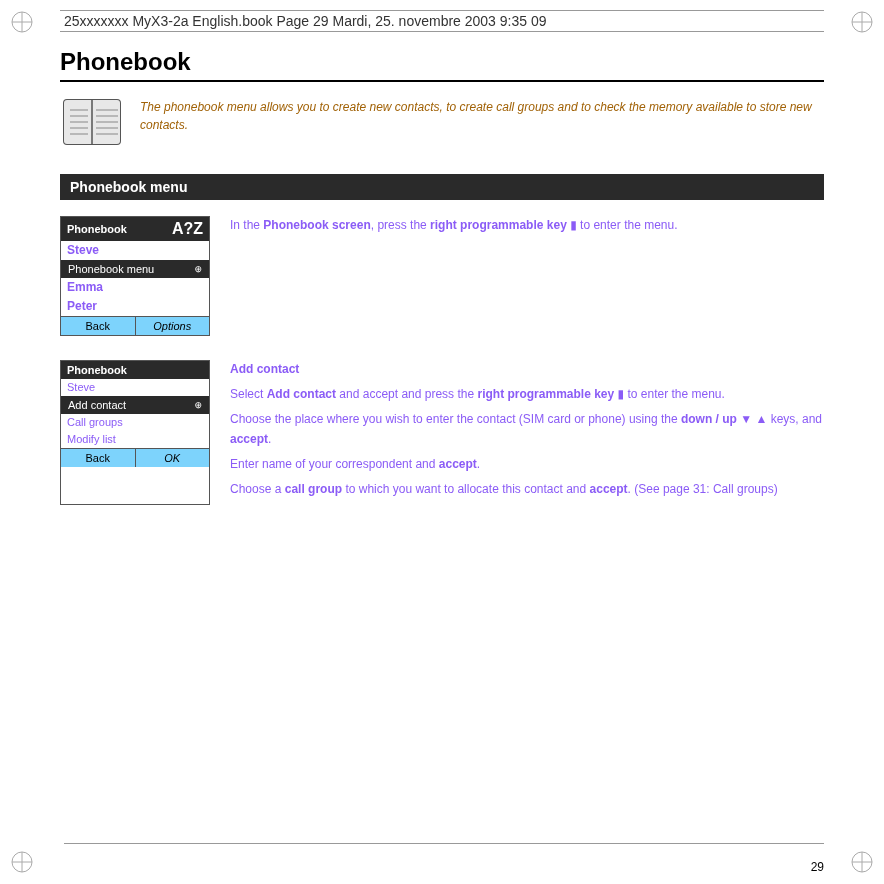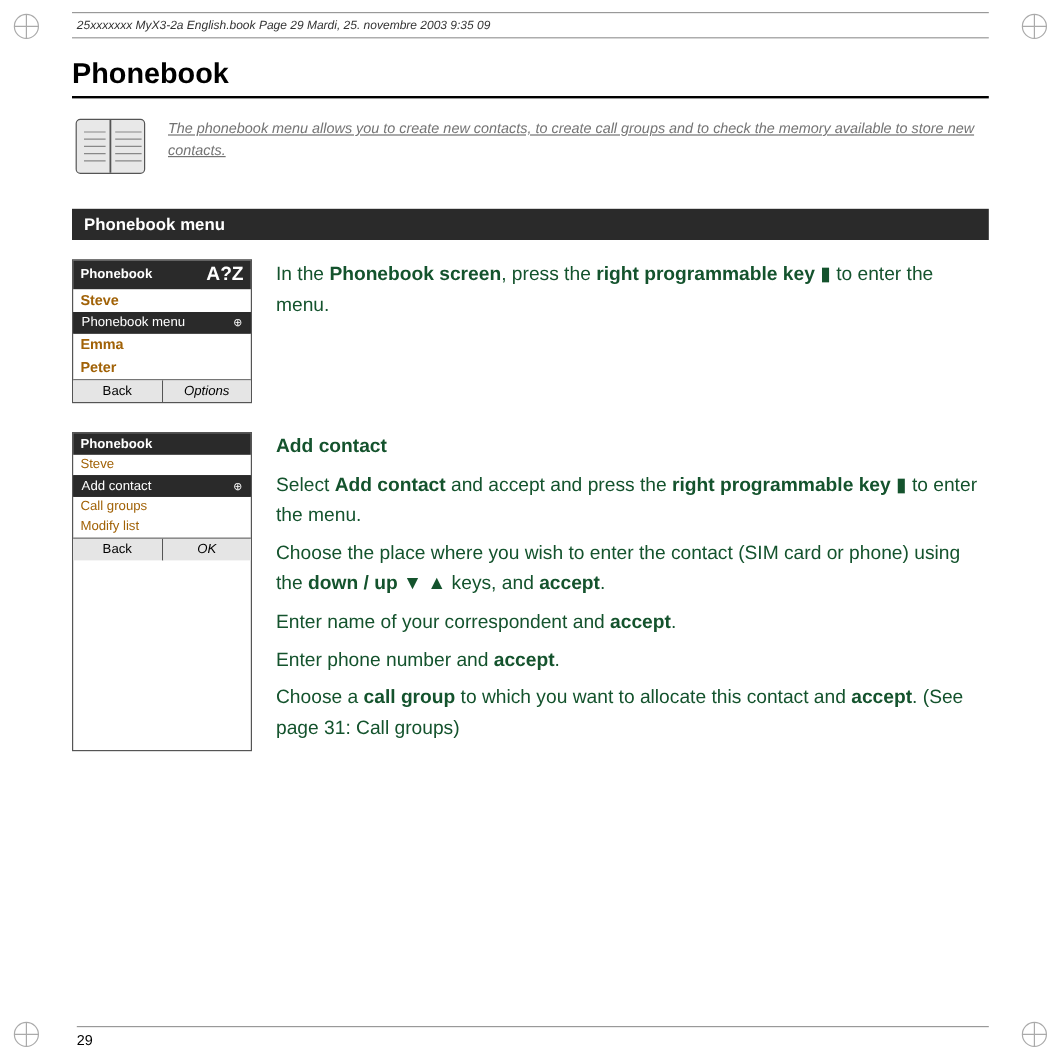--- a/index.html
+++ b/index.html
@@ -27,24 +27,23 @@
     .top-header {
       position: absolute;
       top: 10px;
       left: 60px;
       right: 60px;
       height: 22px;
       border-top: 1px solid #999;
       border-bottom: 1px solid #999;
       display: flex;
       align-items: center;
-      font-size: 10px;
+      font-size: 14px;
       color: #333;
       padding: 0 4px;
-      font-style: italic;
     }
 
     
     .main-content {
       position: absolute;
       top: 48px;
       left: 60px;
       right: 60px;
       bottom: 48px;
     }
@@ -71,24 +70,23 @@
     .phonebook-icon {
       width: 64px;
       height: 56px;
       flex-shrink: 0;
       margin-right: 16px;
     }
 
     .intro-text {
       font-size: 12px;
       font-style: italic;
-      color: #737373;
+      color: #a16207;
       line-height: 1.5;
       padding-top: 4px;
-      text-decoration: underline;
     }
 
     
     .section-header {
       background: #2a2a2a;
       color: #fff;
       font-size: 14px;
       font-weight: bold;
       padding: 5px 10px;
       margin-bottom: 16px;
@@ -118,21 +116,21 @@
       font-weight: bold;
       padding: 3px 6px;
       display: flex;
       justify-content: space-between;
       align-items: center;
     }
 
     .phone-screen-row {
       padding: 2px 6px;
       font-size: 11px;
-      color: #a16207;
+      color: #8b5cf6;
       border-bottom: 1px solid transparent;
     }
 
     .phone-screen-row.selected {
       background: #2a2a2a;
       color: #fff;
       border: 1.5px solid #2a2a2a;
     }
 
     .phone-screen-row.bold-name {
@@ -144,33 +142,33 @@
       display: flex;
       border-top: 1.5px solid #555;
     }
 
     .phone-screen-btn {
       flex: 1;
       text-align: center;
       padding: 3px 4px;
       font-size: 11px;
       border-right: 1px solid #555;
-      background: #e5e5e5;
+      background: #7dd3fc;
     }
     .phone-screen-btn:last-child {
       border-right: none;
       font-style: italic;
     }
 
     
     .instruction-text {
       flex: 1;
-      font-size: 16px;
+      font-size: 12px;
       line-height: 1.6;
-      color: #14532d;
+      color: #8b5cf6;
     }
 
     .instruction-text p {
       margin-bottom: 6px;
     }
 
     .instruction-text strong {
       font-weight: bold;
     }
 
@@ -183,22 +181,23 @@
     }
 
     
     .bottom-bar {
       position: absolute;
       bottom: 10px;
       left: 64px;
       right: 60px;
       border-top: 1px solid #999;
       display: flex;
+      justify-content: flex-end;
       align-items: center;
-      padding-top: 4px;
+      padding-top: 16px;
       font-size: 12px;
     }
   </style>
 </head>
 <body>
 
 <div class="corner-mark" style="top:8px; left:8px;">
   <svg viewBox="0 0 28 28">
       <circle cx="14" cy="14" r="10" fill="none" stroke="#aaa" stroke-width="1"></circle>
       <line x1="4" y1="14" x2="24" y2="14" stroke="#aaa" stroke-width="1"></line>
@@ -305,21 +304,20 @@
         <div class="phone-screen-btn">Back</div>
         <div class="phone-screen-btn">OK</div>
       </div>
     </div>
 
     <div class="instruction-text">
       <p><strong>Add contact</strong></p>
       <p>Select <strong>Add contact</strong> and accept and press the <strong>right programmable key</strong> ▮ to enter the menu.</p>
       <p>Choose the place where you wish to enter the contact (SIM card or phone) using the <strong>down / up</strong> ▼ ▲ keys, and <strong>accept</strong>.</p>
       <p>Enter name of your correspondent and <strong>accept</strong>.</p>
-      <p>Enter phone number and <strong>accept</strong>.</p>
       <p>Choose a <strong>call group</strong> to which you want to allocate this contact and <strong>accept</strong>. (See page 31: Call groups)</p>
     </div>
   </div>
 
 </div>
 
 <div class="bottom-bar">
   <span>29</span>
 </div>
 

